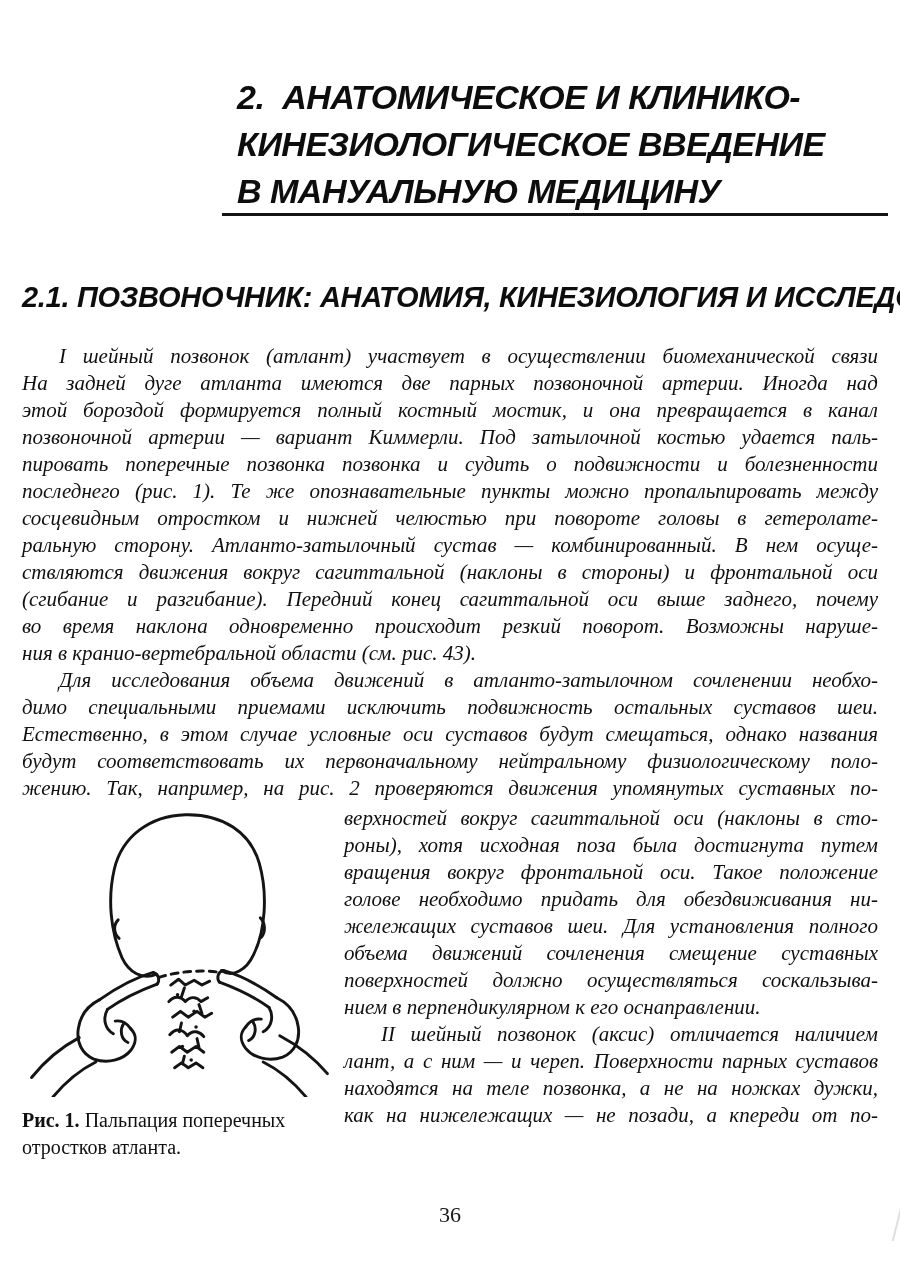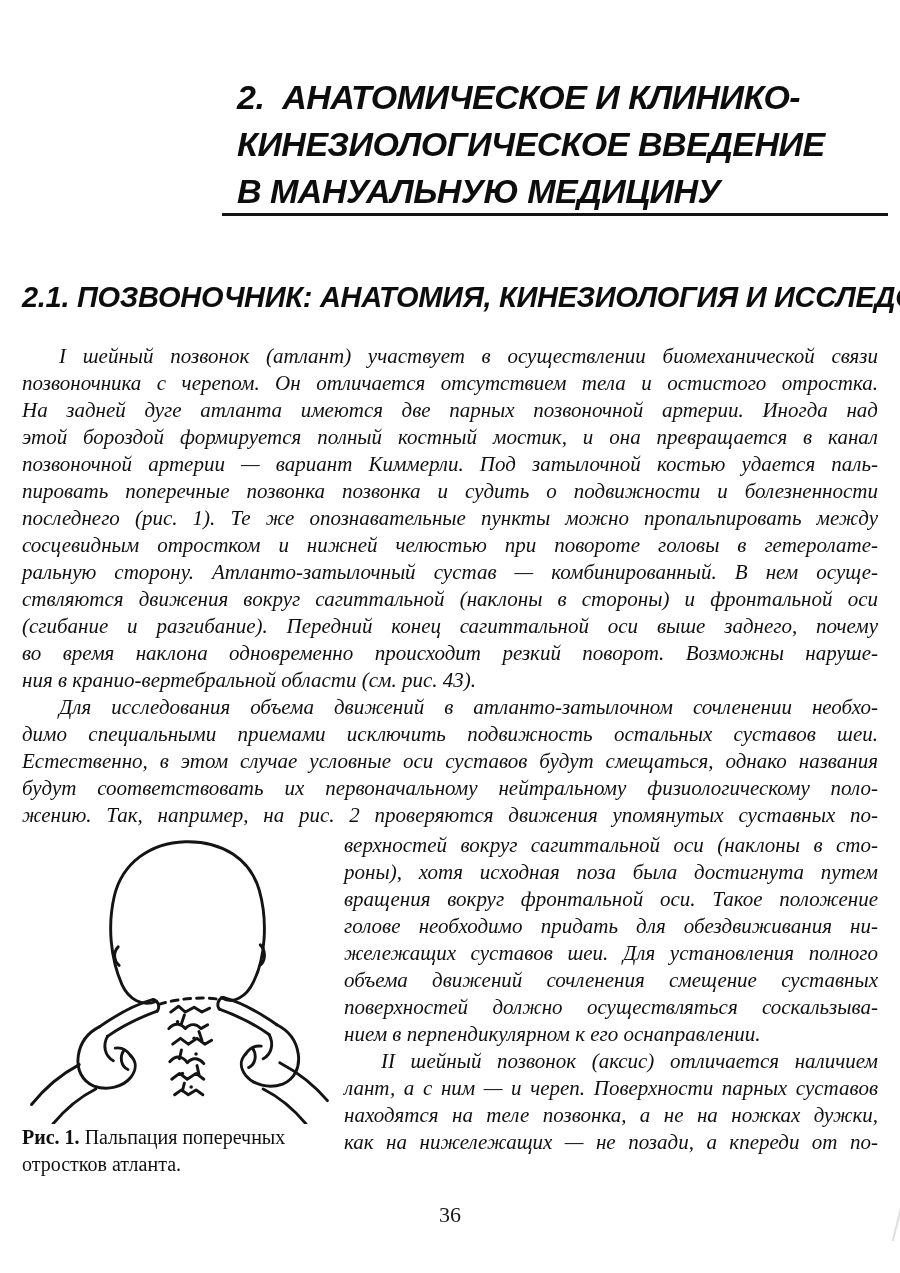--- a/index.html
+++ b/index.html
@@ -24,21 +24,21 @@
   }
   .content{position:absolute;left:22px;top:343px;width:856px;font-size:21px;line-height:27px;}
   .line{text-align:justify;text-align-last:justify;white-space:normal;font-style:italic;}
   .line.endline{text-align-last:left;}
   .line.indent{text-indent:37px;}
   .wrap-row{display:flex;margin-top:3px;}
   .figure-col{width:318px;flex:0 0 318px;}
   .text-col{flex:1;padding-left:4px;}
   .figure-box{width:315px;height:292px;}
   .figure-box svg{display:block;}
-  .figure-caption{width:314px;font-size:20px;line-height:27px;text-align:left;}
+  .figure-caption{margin-top:10px;width:314px;font-size:20px;line-height:27px;text-align:left;}
   .figure-caption b{font-weight:bold;}
   .page-number{position:absolute;left:0;right:0;top:1202px;text-align:center;font-size:22px;color:#1a1a1a;}
   .scan-artifact{position:absolute;right:-1px;top:1182px;width:2px;height:60px;background:#c9c9c9;transform:rotate(14deg);opacity:.6;}
   .ink{stroke:#141414;stroke-width:3;fill:none;stroke-linecap:round;stroke-linejoin:round;}
   .ink-dot{fill:#141414;stroke:none;}
 </style>
 </head>
 <body>
 
 <div class="page">
@@ -50,21 +50,20 @@
     </div>
 
   <div class="title-rule"></div>
 
   <div class="section-heading">2.1. ПОЗВОНОЧНИК: АНАТОМИЯ, КИНЕЗИОЛОГИЯ И ИССЛЕДОВАНИЕ</div>
 
   <div class="content">
 
     <div>
         <div class="line indent">I шейный позвонок (атлант) участвует в осуществлении биомеханической связи</div>
-        <div class="line">позвоночника с черепом. Он отличается отсутствием тела и остистого отростка.</div>
         <div class="line">На задней дуге атланта имеются две парных позвоночной артерии. Иногда над</div>
         <div class="line">этой бороздой формируется полный костный мостик, и она превращается в канал</div>
         <div class="line">позвоночной артерии — вариант Киммерли. Под затылочной костью удается паль-</div>
         <div class="line">пировать поперечные позвонка позвонка и судить о подвижности и болезненности</div>
         <div class="line">последнего (рис. 1). Те же опознавательные пункты можно пропальпировать между</div>
         <div class="line">сосцевидным отростком и нижней челюстью при повороте головы в гетеролате-</div>
         <div class="line">ральную сторону. Атланто-затылочный сустав — комбинированный. В нем осуще-</div>
         <div class="line">ствляются движения вокруг сагиттальной (наклоны в стороны) и фронтальной оси</div>
         <div class="line">(сгибание и разгибание). Передний конец сагиттальной оси выше заднего, почему</div>
         <div class="line">во время наклона одновременно происходит резкий поворот. Возможны наруше-</div>

